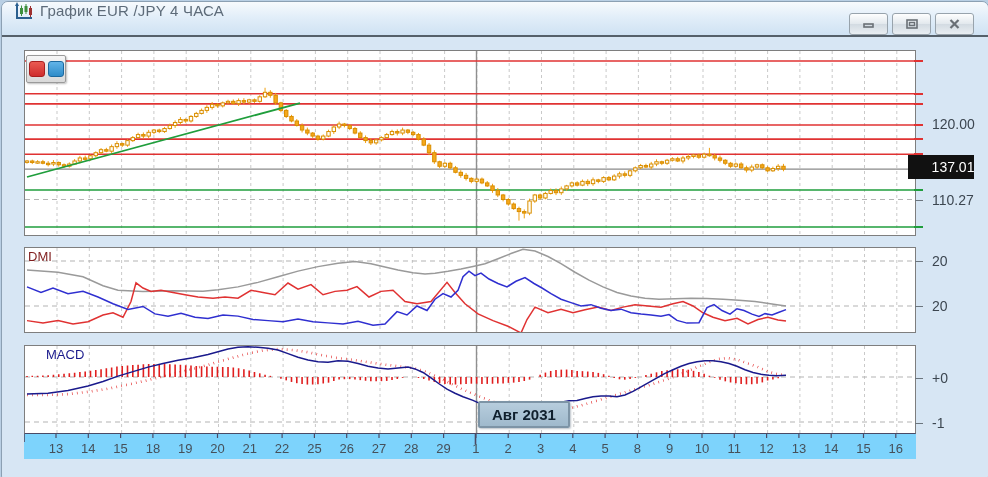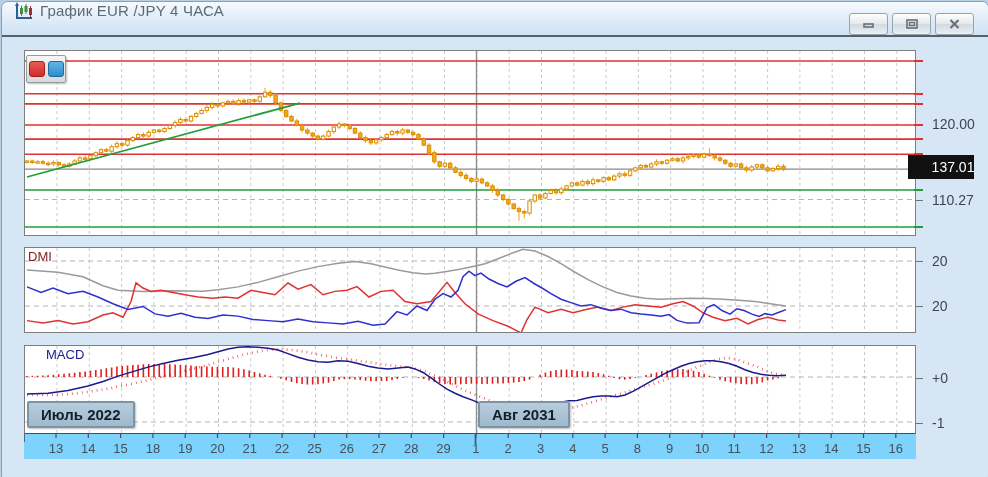--- a/index.html
+++ b/index.html
@@ -624,21 +624,20 @@
             <line x1="737.3100000000001" y1="31" x2="737.3100000000001" y2="36.40787499999999" stroke="#e01f1f" stroke-width="1.6"></line>
             <line x1="742.6" y1="31" x2="742.6" y2="34.6225" stroke="#e01f1f" stroke-width="1.6"></line>
             <line x1="747.89" y1="31" x2="747.89" y2="33.498512500000004" stroke="#e01f1f" stroke-width="1.6"></line>
             <line x1="753.18" y1="31" x2="753.18" y2="32.27075000000002" stroke="#e01f1f" stroke-width="1.6"></line>
           </g>
           <polyline points="2,49 23,49 43,48.10000000000002 63,45.85000000000002 83,42.69999999999999 103,38.64999999999998 123,34.14999999999998 143,29.19999999999999 163,24.25 183,18.850000000000023 203,13 223,7.600000000000023 238,4.449999999999989 253,3.1000000000000227 268,4 283,6.25 298,9.399999999999977 313,12.100000000000023 328,13.899999999999977 343,16.149999999999977 358,18.399999999999977 373,20.19999999999999 388,22 398,24.69999999999999 408,28.75 418,33.69999999999999 428,38.64999999999998 438,43.60000000000002 453,49.89999999999998 468,55.75 483,60.25 498,63.39999999999998 513,65.19999999999999 528,64.75 543,62.5 558,58.89999999999998 573,54.39999999999998 588,49.89999999999998 603,45.39999999999998 618,40.89999999999998 633,36.39999999999998 646,31.899999999999977 658,27.399999999999977 670,22 683,16.600000000000023 693,13 703,12.100000000000023 713,13.899999999999977 723,17.5 733,21.100000000000023 743,25.600000000000023 753,28.30000000000001 761,29.19999999999999" fill="none" stroke="#e01f1f" stroke-width="2.6" stroke-dasharray="0.6 4.4"></polyline>
           <polyline points="2,48.10000000000002 23,47.19999999999999 43,44.5 63,40 78,35.5 93,30.100000000000023 108,25.600000000000023 123,21.100000000000023 138,17.5 153,14.350000000000023 168,11.649999999999977 183,8.5 193,5.800000000000011 203,3.1000000000000227 213,1.3000000000000114 223,0.8500000000000227 233,1.3000000000000114 243,2.1999999999999886 253,4 263,7.600000000000023 273,11.199999999999989 283,13.899999999999977 293,15.699999999999989 303,16.149999999999977 313,14.800000000000011 323,15.25 333,17.5 343,20.19999999999999 353,22 363,22.899999999999977 373,22 383,21.100000000000023 390,22.899999999999977 398,26.5 406,31.899999999999977 414,37.75 422,43.14999999999998 430,47.19999999999999 438,50.80000000000001 448,54.39999999999998 458,58.89999999999998 468,62.5 478,65.19999999999999 488,67 496,67.89999999999998 504,67 512,64.30000000000001 520,60.69999999999999 528,58 536,56.19999999999999 544,54.85000000000002 552,54.39999999999998 560,52.60000000000002 568,50.80000000000001 576,49.89999999999998 584,49.89999999999998 592,50.80000000000001 600,49 608,45.39999999999998 616,40.89999999999998 624,36.39999999999998 632,31.899999999999977 640,27.399999999999977 648,23.80000000000001 656,20.19999999999999 664,17.5 672,15.699999999999989 680,14.800000000000011 688,14.800000000000011 696,15.699999999999989 704,17.5 712,20.19999999999999 720,23.80000000000001 728,26.5 736,28.30000000000001 744,29.19999999999999 752,29.649999999999977 761,29.19999999999999" fill="none" stroke="#1a1a8c" stroke-width="1.5"></polyline>
         </svg>
       </div>
 
-    <div class="month-badge" style="left:25px;">Июль 2022</div>
     <div class="month-badge" style="left:476px;">Авг 2031</div>
 
     <div id="axis-strip"><svg width="892" height="25">
           <line x1="32" y1="0" x2="32" y2="4" stroke="#4a4a66" stroke-width="1.2"></line>
           <line x1="64.3" y1="0" x2="64.3" y2="4" stroke="#4a4a66" stroke-width="1.2"></line>
           <line x1="96.6" y1="0" x2="96.6" y2="4" stroke="#4a4a66" stroke-width="1.2"></line>
           <line x1="128.89999999999998" y1="0" x2="128.89999999999998" y2="4" stroke="#4a4a66" stroke-width="1.2"></line>
           <line x1="161.2" y1="0" x2="161.2" y2="4" stroke="#4a4a66" stroke-width="1.2"></line>
           <line x1="193.5" y1="0" x2="193.5" y2="4" stroke="#4a4a66" stroke-width="1.2"></line>
           <line x1="225.79999999999998" y1="0" x2="225.79999999999998" y2="4" stroke="#4a4a66" stroke-width="1.2"></line>

